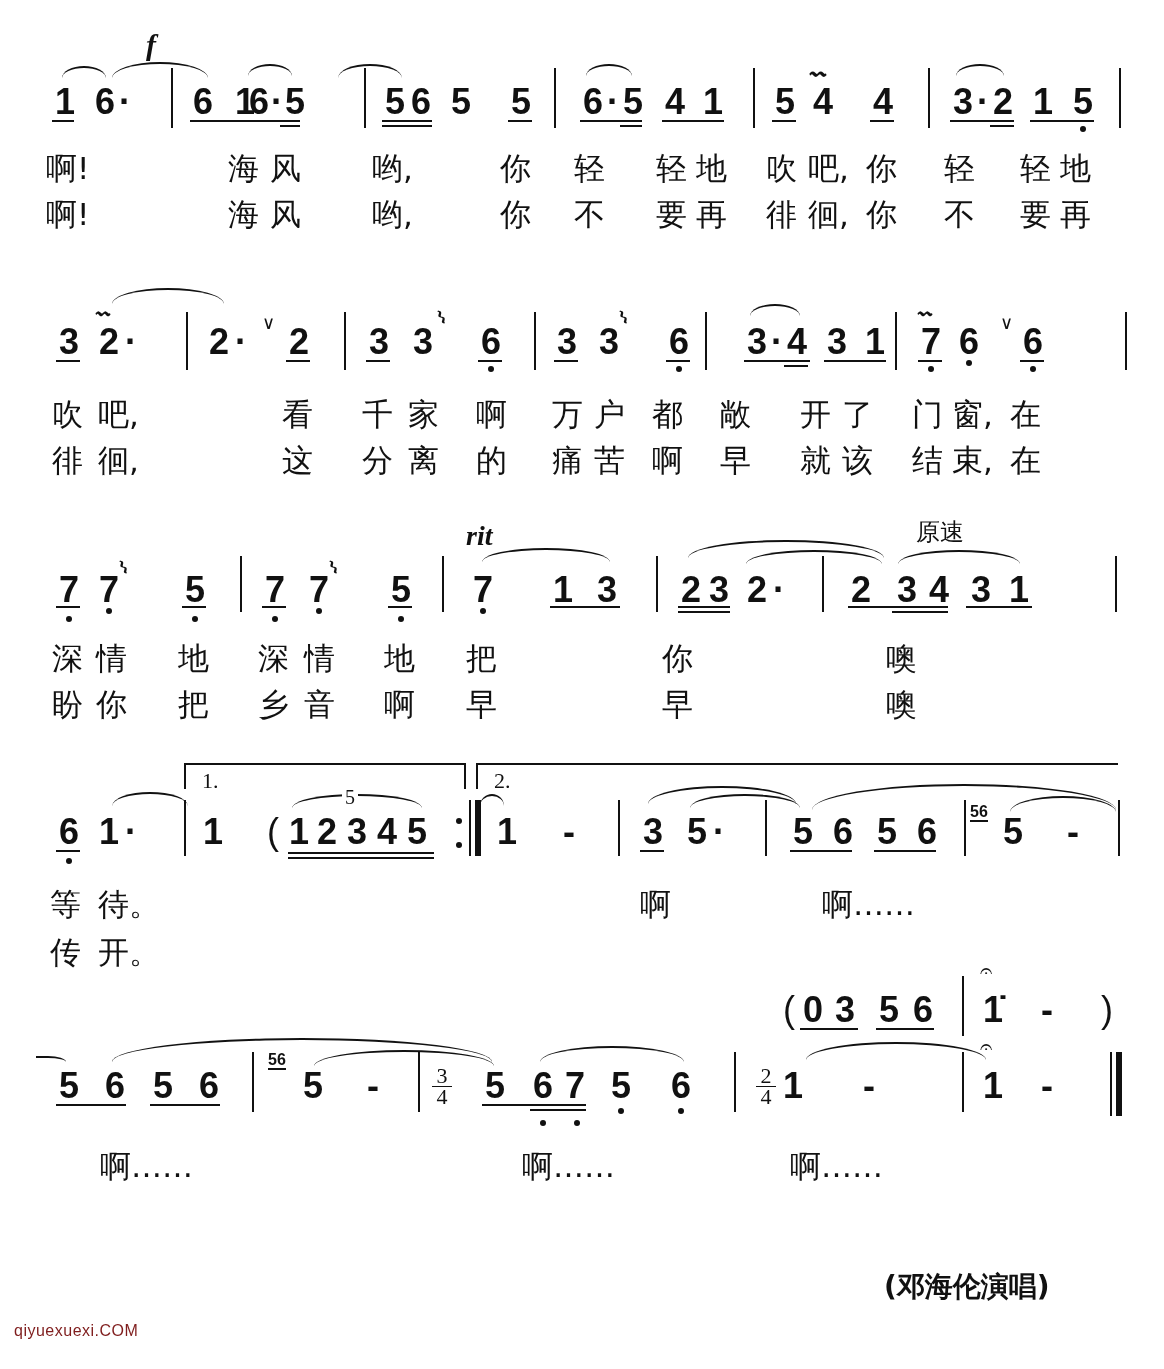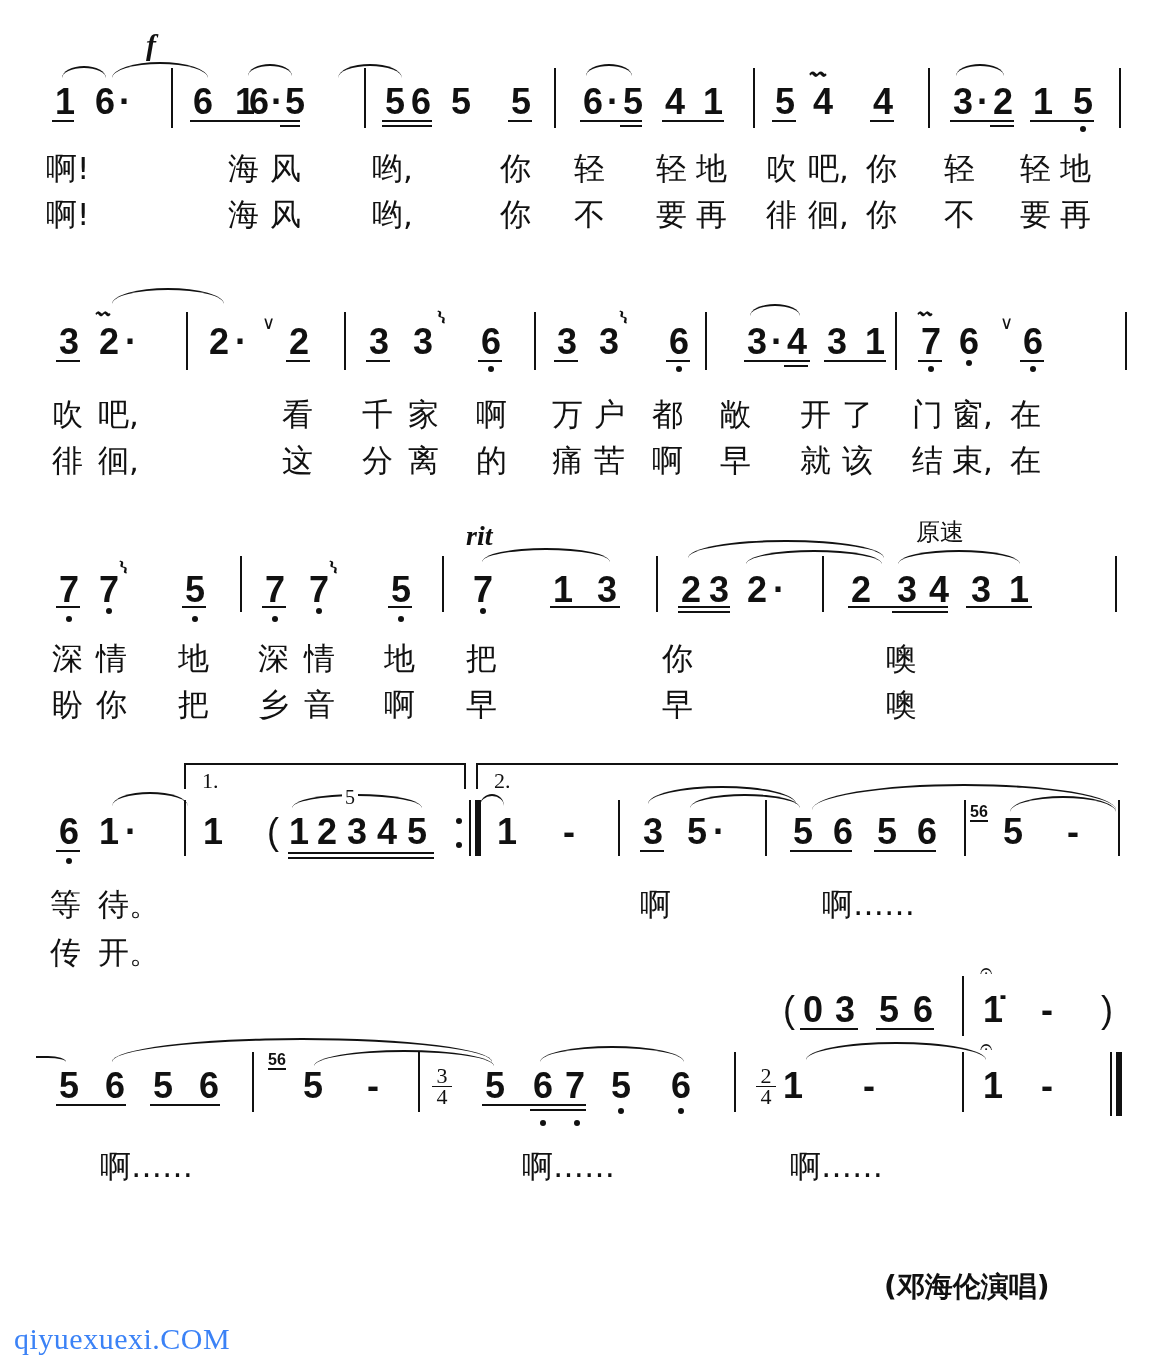--- a/index.html
+++ b/index.html
@@ -11,21 +11,21 @@
   .lyric { position: absolute; font-family: "DejaVu Sans", sans-serif; font-size: 31px; line-height: 36px; color: #111; }
   .bar { position: absolute; width: 2px; background: #111; }
   .ul { position: absolute; height: 2px; background: #111; }
   .dotb { position: absolute; width: 6px; height: 6px; border-radius: 50%; background: #111; }
   .slur { position: absolute; border-top: 2px solid #111; border-radius: 50% 50% 0 0 / 100% 100% 0 0; }
   .mark { position: absolute; font-family: "Liberation Serif", serif; font-style: italic; font-weight: bold; color: #111; }
   .small { position: absolute; font-family: "Liberation Serif", serif; font-size: 22px; color: #111; }
   .tsig { position: absolute; font-family: "Liberation Serif", serif; font-size: 22px; line-height: 20px; text-align: center; width: 20px; }
   .tsig .l { display:block; border-bottom: 1.5px solid #111; }
   .credit { position: absolute; font-family: "DejaVu Sans", sans-serif; font-size: 28px; font-weight: bold; }
-  .watermark { position: absolute; font-family: Liberation Serif, serif; font-size: 30px; color: #3b82f6; letter-spacing: 0.5px; }
+  .watermark { position: absolute; font-family: Liberation Sans, sans-serif; font-size: 16px; color: #7f1d1d; letter-spacing: 0.5px; }
 </style>
 </head>
 <body>
 
 <div>
   <span class="mark" style="left:146px;top:28px;font-size:30px;">f</span>
   <div class="slur" style="left:62px;top:66px;width:44px;height:10px;"></div>
   <div class="slur" style="left:112px;top:62px;width:96px;height:14px;"></div>
 
   <span class="note" style="left:52px;top:82px;">1</span>

